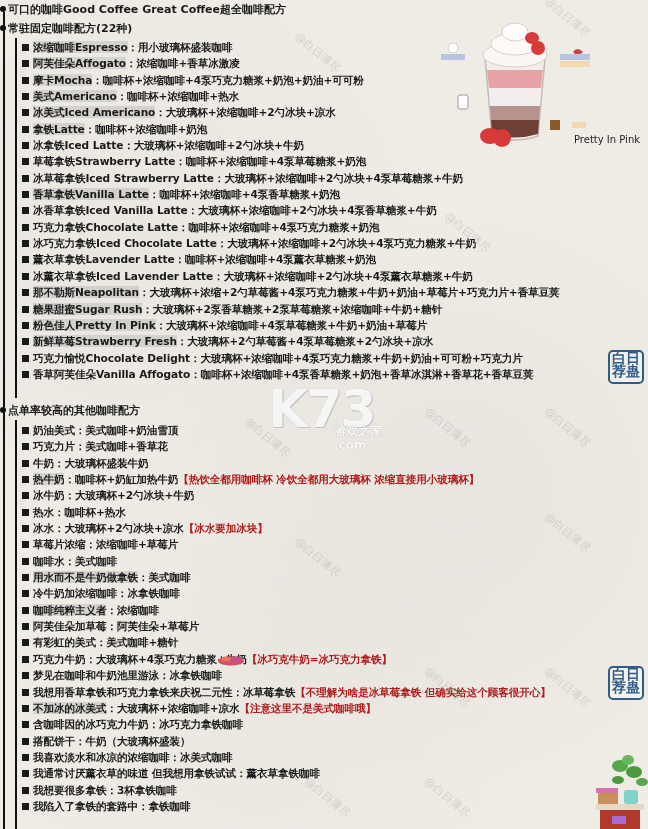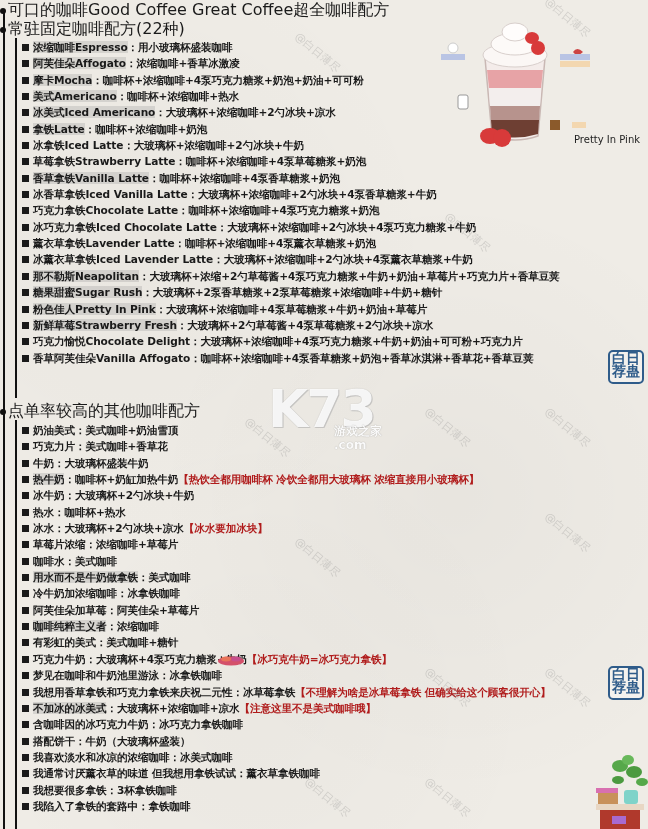--- a/index.html
+++ b/index.html
@@ -9,21 +9,21 @@
     background-image:
       radial-gradient(circle at 20% 30%, rgba(0,0,0,0.025) 0, transparent 40%),
       radial-gradient(circle at 70% 60%, rgba(0,0,0,0.03) 0, transparent 45%),
       radial-gradient(circle at 40% 85%, rgba(0,0,0,0.02) 0, transparent 35%);
     font-family: "DejaVu Sans", sans-serif;
     color: #1a1a1a;
   }
   .page { position: absolute; left: 0; top: 0; width: 648px; height: 829px; }
   .root-line { position: absolute; left: 3px; top: 12px; width: 2px; height: 817px; background: #111; }
   .sec-line { position: absolute; left: 15px; width: 2px; background: #111; }
-  .node { position: absolute; left: 0; font-size: 16px; line-height: 14px; white-space: nowrap; font-weight: normal; }
+  .node { position: absolute; left: 0; font-size: 11px; line-height: 14px; white-space: nowrap; font-weight: bold; }
   .node .dot { display: inline-block; width: 6px; height: 6px; border-radius: 50%; background: #111; margin-right: 2px; vertical-align: 1px; }
   .list { position: absolute; left: 22px; }
   .item { height: 16.35px; line-height: 16px; font-size: 10.6px; white-space: nowrap; font-weight: bold; letter-spacing: -0.1px; }
   .item .sq { display: inline-block; width: 7px; height: 7px; background: #1a1a1a; margin-right: 4px; vertical-align: 0px; }
   .item .name.hl { background: rgba(150,150,150,0.28); }
   .item .note { color: #b01c1c; }
   .stamp { position: absolute; width: 32px; height: 30px; border: 2px solid #2f5c8a; border-radius: 5px;
            color: #2f5c8a; font-size: 14px; line-height: 13px; text-align: center; font-weight: bold; background: rgba(255,255,255,0.35); }
   .watermark { position: absolute; color: rgba(120,120,120,0.25); font-size: 11px; transform: rotate(40deg); white-space: nowrap; }
   .k73 { position: absolute; left: 268px; top: 379px; color: rgba(255,255,255,0.9); font-weight: bold; font-size: 52px;
@@ -48,20 +48,21 @@
   <div class="sec-line" style="top:38px;height:360px;"></div>
   <div class="list" id="list0" style="top:39px;">
       <div class="item"><span class="sq"></span><span class="name hl">浓缩咖啡Espresso</span><span class="recipe">：用小玻璃杯盛装咖啡</span></div>
       <div class="item"><span class="sq"></span><span class="name hl">阿芙佳朵Affogato</span><span class="recipe">：浓缩咖啡+香草冰激凌</span></div>
       <div class="item"><span class="sq"></span><span class="name hl">摩卡Mocha</span><span class="recipe">：咖啡杯+浓缩咖啡+4泵巧克力糖浆+奶泡+奶油+可可粉</span></div>
       <div class="item"><span class="sq"></span><span class="name hl">美式Americano</span><span class="recipe">：咖啡杯+浓缩咖啡+热水</span></div>
       <div class="item"><span class="sq"></span><span class="name hl">冰美式Iced Americano</span><span class="recipe">：大玻璃杯+浓缩咖啡+2勺冰块+凉水</span></div>
       <div class="item"><span class="sq"></span><span class="name hl">拿铁Latte</span><span class="recipe">：咖啡杯+浓缩咖啡+奶泡</span></div>
       <div class="item"><span class="sq"></span><span class="name">冰拿铁Iced Latte</span><span class="recipe">：大玻璃杯+浓缩咖啡+2勺冰块+牛奶</span></div>
       <div class="item"><span class="sq"></span><span class="name">草莓拿铁Strawberry Latte</span><span class="recipe">：咖啡杯+浓缩咖啡+4泵草莓糖浆+奶泡</span></div>
+      <div class="item"><span class="sq"></span><span class="name">冰草莓拿铁Iced Strawberry Latte</span><span class="recipe">：大玻璃杯+浓缩咖啡+2勺冰块+4泵草莓糖浆+牛奶</span></div>
       <div class="item"><span class="sq"></span><span class="name hl">香草拿铁Vanilla Latte</span><span class="recipe">：咖啡杯+浓缩咖啡+4泵香草糖浆+奶泡</span></div>
       <div class="item"><span class="sq"></span><span class="name">冰香草拿铁Iced Vanilla Latte</span><span class="recipe">：大玻璃杯+浓缩咖啡+2勺冰块+4泵香草糖浆+牛奶</span></div>
       <div class="item"><span class="sq"></span><span class="name">巧克力拿铁Chocolate Latte</span><span class="recipe">：咖啡杯+浓缩咖啡+4泵巧克力糖浆+奶泡</span></div>
       <div class="item"><span class="sq"></span><span class="name">冰巧克力拿铁Iced Chocolate Latte</span><span class="recipe">：大玻璃杯+浓缩咖啡+2勺冰块+4泵巧克力糖浆+牛奶</span></div>
       <div class="item"><span class="sq"></span><span class="name">薰衣草拿铁Lavender Latte</span><span class="recipe">：咖啡杯+浓缩咖啡+4泵薰衣草糖浆+奶泡</span></div>
       <div class="item"><span class="sq"></span><span class="name">冰薰衣草拿铁Iced Lavender Latte</span><span class="recipe">：大玻璃杯+浓缩咖啡+2勺冰块+4泵薰衣草糖浆+牛奶</span></div>
       <div class="item"><span class="sq"></span><span class="name hl">那不勒斯Neapolitan</span><span class="recipe">：大玻璃杯+浓缩+2勺草莓酱+4泵巧克力糖浆+牛奶+奶油+草莓片+巧克力片+香草豆荚</span></div>
       <div class="item"><span class="sq"></span><span class="name hl">糖果甜蜜Sugar Rush</span><span class="recipe">：大玻璃杯+2泵香草糖浆+2泵草莓糖浆+浓缩咖啡+牛奶+糖针</span></div>
       <div class="item"><span class="sq"></span><span class="name hl">粉色佳人Pretty In Pink</span><span class="recipe">：大玻璃杯+浓缩咖啡+4泵草莓糖浆+牛奶+奶油+草莓片</span></div>
       <div class="item"><span class="sq"></span><span class="name hl">新鲜草莓Strawberry Fresh</span><span class="recipe">：大玻璃杯+2勺草莓酱+4泵草莓糖浆+2勺冰块+凉水</span></div>
@@ -78,22 +79,22 @@
       <div class="item"><span class="sq"></span><span class="name">巧克力片</span><span class="recipe">：美式咖啡+香草花</span></div>
       <div class="item"><span class="sq"></span><span class="name">牛奶</span><span class="recipe">：大玻璃杯盛装牛奶</span></div>
       <div class="item"><span class="sq"></span><span class="name hl">热牛奶</span><span class="recipe">：咖啡杯+奶缸加热牛奶</span><span class="note">【热饮全都用咖啡杯 冷饮全都用大玻璃杯 浓缩直接用小玻璃杯】</span></div>
       <div class="item"><span class="sq"></span><span class="name">冰牛奶</span><span class="recipe">：大玻璃杯+2勺冰块+牛奶</span></div>
       <div class="item"><span class="sq"></span><span class="name">热水</span><span class="recipe">：咖啡杯+热水</span></div>
       <div class="item"><span class="sq"></span><span class="name">冰水</span><span class="recipe">：大玻璃杯+2勺冰块+凉水</span><span class="note">【冰水要加冰块】</span></div>
       <div class="item"><span class="sq"></span><span class="name">草莓片浓缩</span><span class="recipe">：浓缩咖啡+草莓片</span></div>
       <div class="item"><span class="sq"></span><span class="name">咖啡水</span><span class="recipe">：美式咖啡</span></div>
       <div class="item"><span class="sq"></span><span class="name hl">用水而不是牛奶做拿铁</span><span class="recipe">：美式咖啡</span></div>
       <div class="item"><span class="sq"></span><span class="name">冷牛奶加浓缩咖啡</span><span class="recipe">：冰拿铁咖啡</span></div>
+      <div class="item"><span class="sq"></span><span class="name hl">咖啡纯粹主义者</span><span class="recipe">：浓缩咖啡</span></div>
       <div class="item"><span class="sq"></span><span class="name">阿芙佳朵加草莓</span><span class="recipe">：阿芙佳朵+草莓片</span></div>
-      <div class="item"><span class="sq"></span><span class="name hl">咖啡纯粹主义者</span><span class="recipe">：浓缩咖啡</span></div>
       <div class="item"><span class="sq"></span><span class="name">有彩虹的美式</span><span class="recipe">：美式咖啡+糖针</span></div>
       <div class="item"><span class="sq"></span><span class="name">巧克力牛奶</span><span class="recipe">：大玻璃杯+4泵巧克力糖浆+牛奶</span><span class="note">【冰巧克牛奶=冰巧克力拿铁】</span></div>
       <div class="item"><span class="sq"></span><span class="name">梦见在咖啡和牛奶池里游泳</span><span class="recipe">：冰拿铁咖啡</span></div>
       <div class="item"><span class="sq"></span><span class="name">我想用香草拿铁和巧克力拿铁来庆祝二元性</span><span class="recipe">：冰草莓拿铁</span><span class="note">【不理解为啥是冰草莓拿铁 但确实给这个顾客很开心】</span></div>
       <div class="item"><span class="sq"></span><span class="name hl">不加冰的冰美式</span><span class="recipe">：大玻璃杯+浓缩咖啡+凉水</span><span class="note">【注意这里不是美式咖啡哦】</span></div>
       <div class="item"><span class="sq"></span><span class="name">含咖啡因的冰巧克力牛奶</span><span class="recipe">：冰巧克力拿铁咖啡</span></div>
       <div class="item"><span class="sq"></span><span class="name">搭配饼干</span><span class="recipe">：牛奶（大玻璃杯盛装）</span></div>
       <div class="item"><span class="sq"></span><span class="name">我喜欢淡水和冰凉的浓缩咖啡</span><span class="recipe">：冰美式咖啡</span></div>
       <div class="item"><span class="sq"></span><span class="name">我通常讨厌薰衣草的味道 但我想用拿铁试试</span><span class="recipe">：薰衣草拿铁咖啡</span></div>
       <div class="item"><span class="sq"></span><span class="name">我想要很多拿铁</span><span class="recipe">：3杯拿铁咖啡</span></div>

